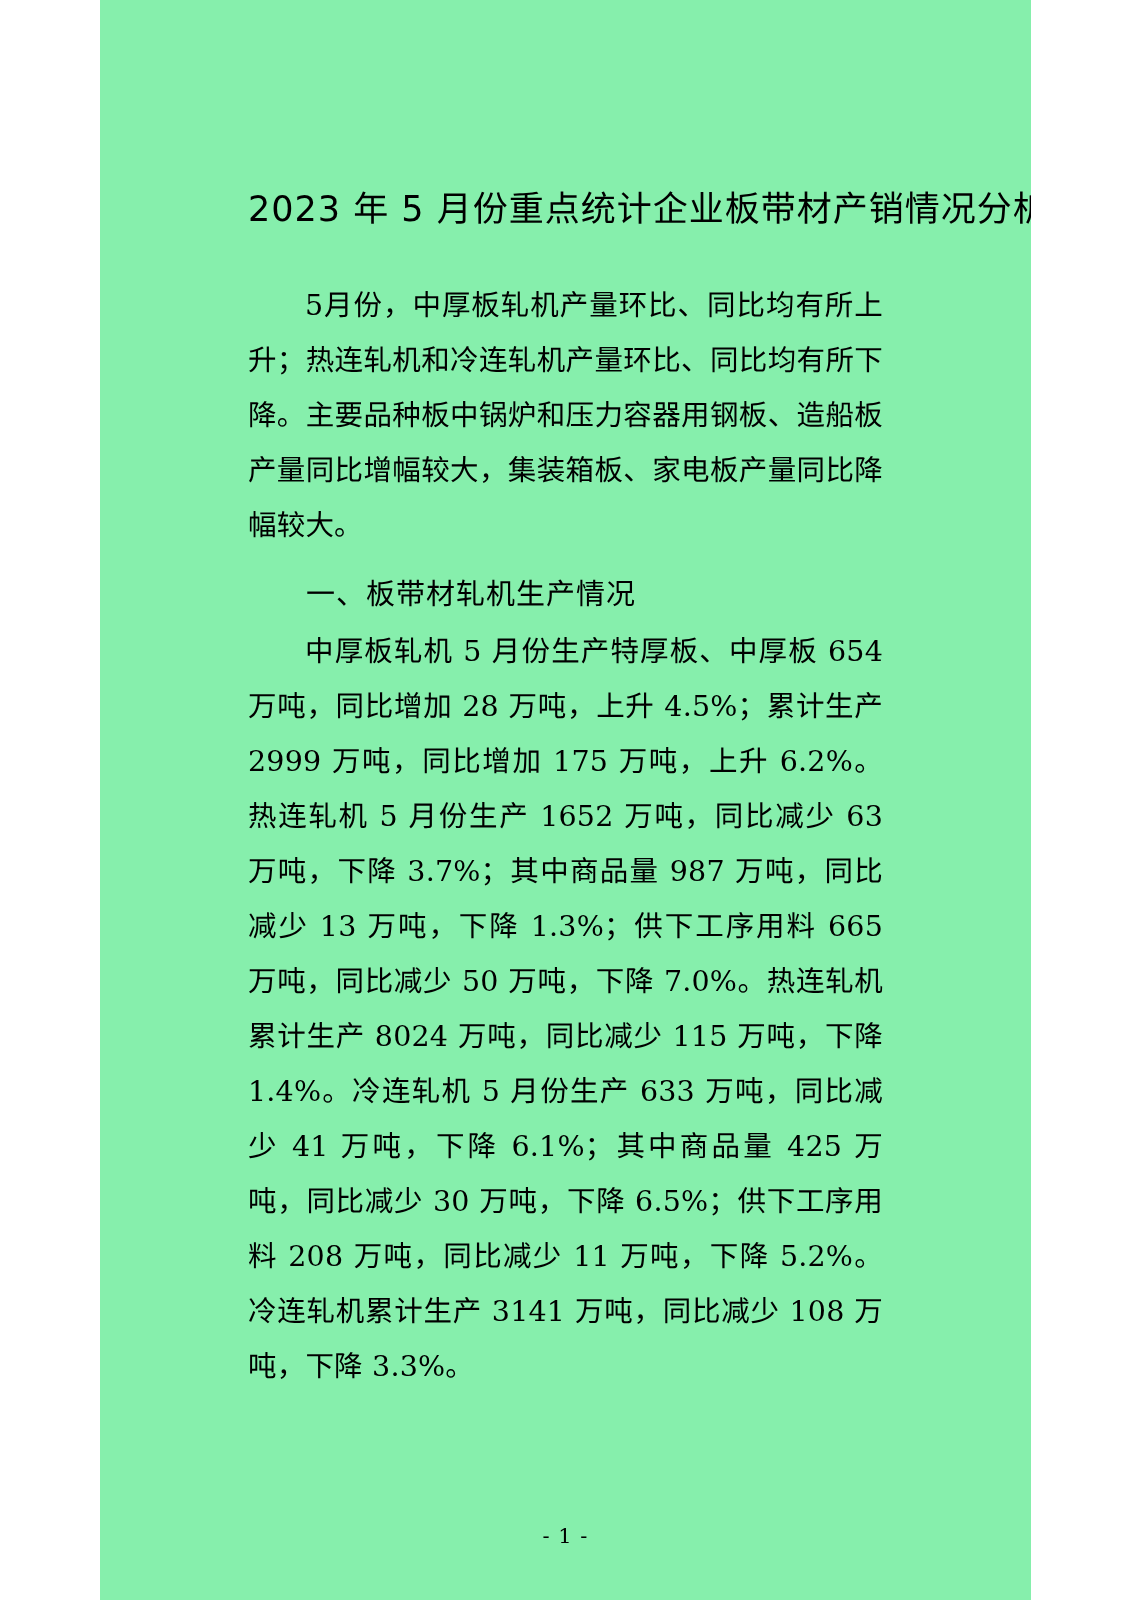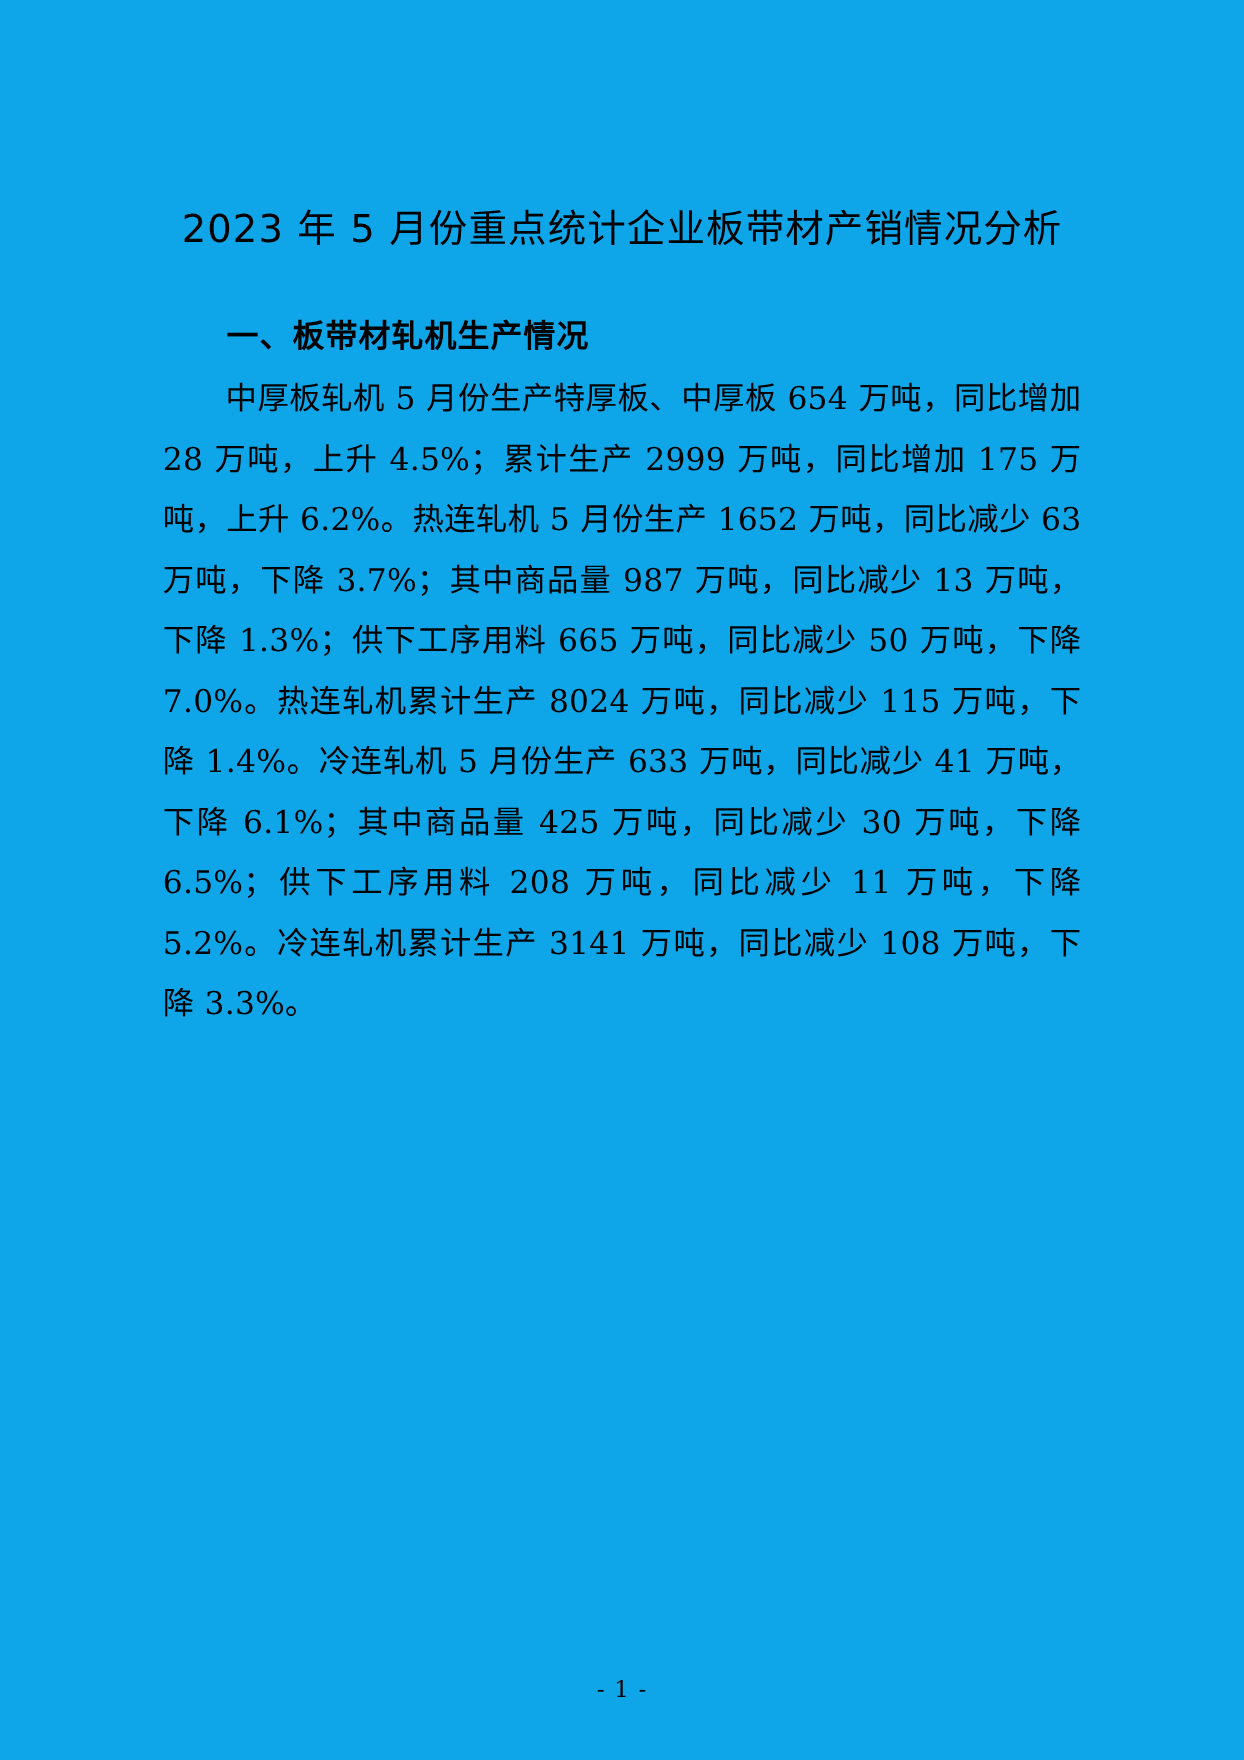--- a/index.html
+++ b/index.html
@@ -6,24 +6,24 @@
     margin: 0;
     padding: 0;
     background: #ffffff;
   }
   body {
     font-family: "DejaVu Serif", "Liberation Serif", serif;
     color: #000000;
   }
   .page {
     position: relative;
-    width: 1131px;
+    width: 931px;
     height: 1600px;
     margin: 0 auto;
-    background: #0ea5e9;
+    background: #86efac;
     box-sizing: border-box;
     padding: 185px 148px 60px 148px;
     overflow: hidden;
   }
   .doc-title {
     font-family: "DejaVu Sans", "Liberation Sans", sans-serif;
     font-size: 35px;
     font-weight: 500;
     letter-spacing: 1px;
     text-align: center;
@@ -36,21 +36,21 @@
     line-height: 55px;
     text-align: justify;
     text-justify: inter-ideograph;
     text-indent: 2em;
     margin: 0 0 6px 0;
     letter-spacing: 0.2px;
   }
   .section-heading {
     font-family: "DejaVu Sans", "Liberation Sans", sans-serif;
     font-size: 29px;
-    font-weight: bold;
+    font-weight: normal;
     line-height: 55px;
     text-indent: 2em;
     margin: 14px 0 2px 0;
     letter-spacing: 1px;
   }
   .para b, .bold {
     font-family: "DejaVu Sans", "Liberation Sans", sans-serif;
     font-weight: normal;
   }
   .footer {
@@ -64,20 +64,21 @@
     letter-spacing: 1px;
   }
 </style>
 </head>
 <body>
 
 <div class="page">
 
   <h1 class="doc-title">2023 年 5 月份重点统计企业板带材产销情况分析</h1>
 
+  <p class="para">5月份，中厚板轧机产量环比、同比均有所上升；热连轧机和冷连轧机产量环比、同比均有所下降。主要品种板中锅炉和压力容器用钢板、造船板产量同比增幅较大，集装箱板、家电板产量同比降幅较大。</p>
 
 
   <h2 class="section-heading">一、板带材轧机生产情况</h2>
 
   <p class="para">
     <span class="bold">中厚板轧机</span><span> 5 月份生产特厚板、中厚板 654 万吨，同比增加 28 万吨，上升 4.5%；累计生产 2999 万吨，同比增加 175 万吨，上升 6.2%。</span><span class="bold">热连轧机</span><span> 5 月份生产 1652 万吨，同比减少 63 万吨，下降 3.7%；其中商品量 987 万吨，同比减少 13 万吨，下降 1.3%；供下工序用料 665 万吨，同比减少 50 万吨，下降 7.0%。</span><span>热连轧机累计生产 8024 万吨，同比减少 115 万吨，下降 1.4%。</span><span class="bold">冷连轧机</span><span> 5 月份生产 633 万吨，同比减少 41 万吨，下降 6.1%；其中商品量 425 万吨，同比减少 30 万吨，下降 6.5%；供下工序用料 208 万吨，同比减少 11 万吨，下降 5.2%。冷连轧机累计生产 3141 万吨，同比减少 108 万吨，下降 3.3%。</span>
   </p>
 
   <div class="footer">- 1 -</div>
 

